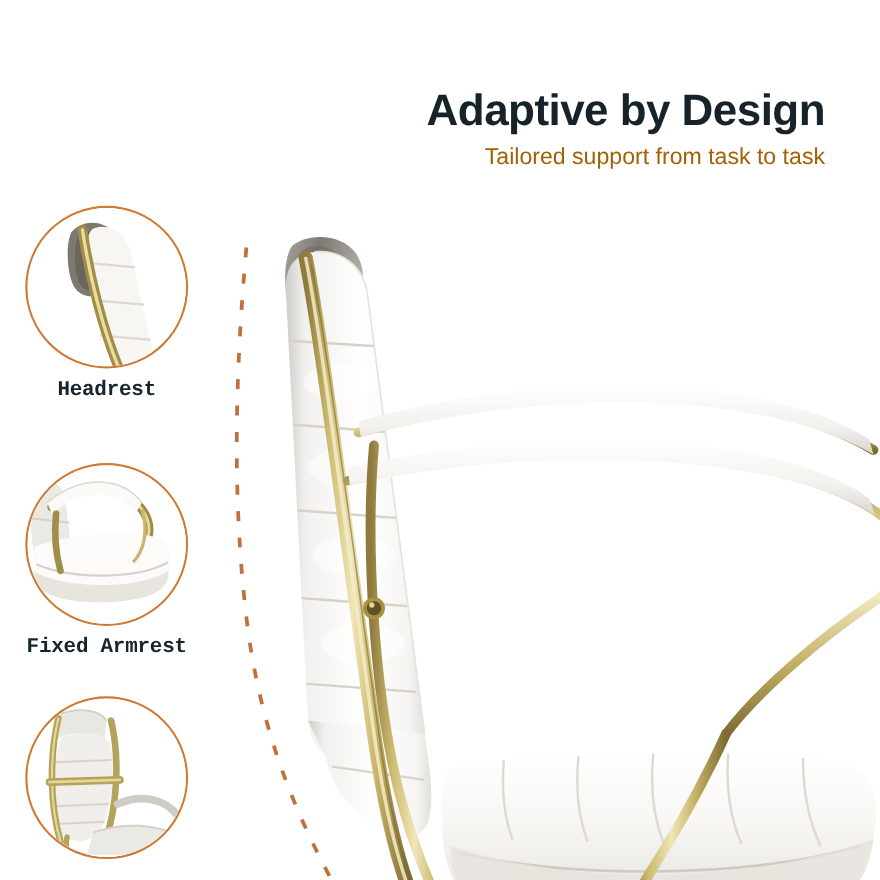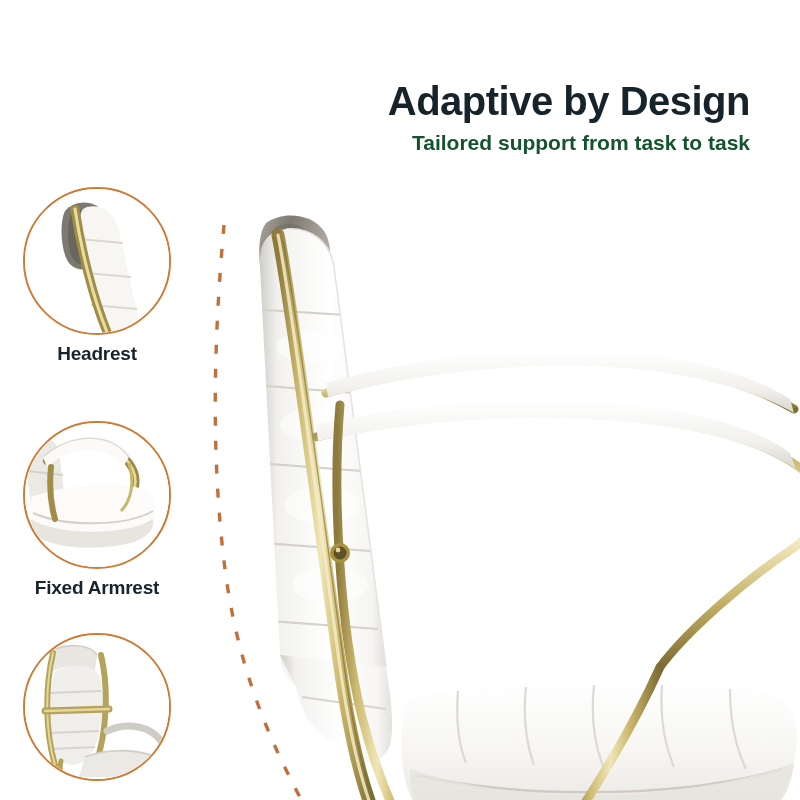--- a/index.html
+++ b/index.html
@@ -13,26 +13,26 @@
 
   
   #header { position: absolute; left: 0; top: 0; width: 800px; height: 130px; }
   #title {
     position: absolute; right: 50px; top: 32px;
     font-size: 40px; font-weight: 700; letter-spacing: -0.5px;
     color: #16232b; white-space: nowrap; text-align: right;
   }
   #subtitle {
     position: absolute; right: 50px; top: 84px;
-    font-size: 21px; font-weight: 700; letter-spacing: 0px;
-    color: #14532d; white-space: nowrap; text-align: right;
+    font-size: 21px; font-weight: 400; letter-spacing: 0px;
+    color: #a16207; white-space: nowrap; text-align: right;
   }
 
   
-  .callout { position: absolute; width: 170px; }
+  .callout { position: absolute; width: 170px; font-family: Liberation Mono, monospace; }
   .callout-circle {
     position: relative; width: 148px; height: 148px;
     margin: 0 auto; border-radius: 50%;
     border: 2px solid #cf7a33; overflow: hidden; background: #ffffff;
   }
   .callout-label {
     margin-top: 8px; text-align: center;
     font-size: 19px; font-weight: 700; color: #17242c; letter-spacing: -0.2px;
   }
   #callout-0 { left: 12px; top: 140px; }

